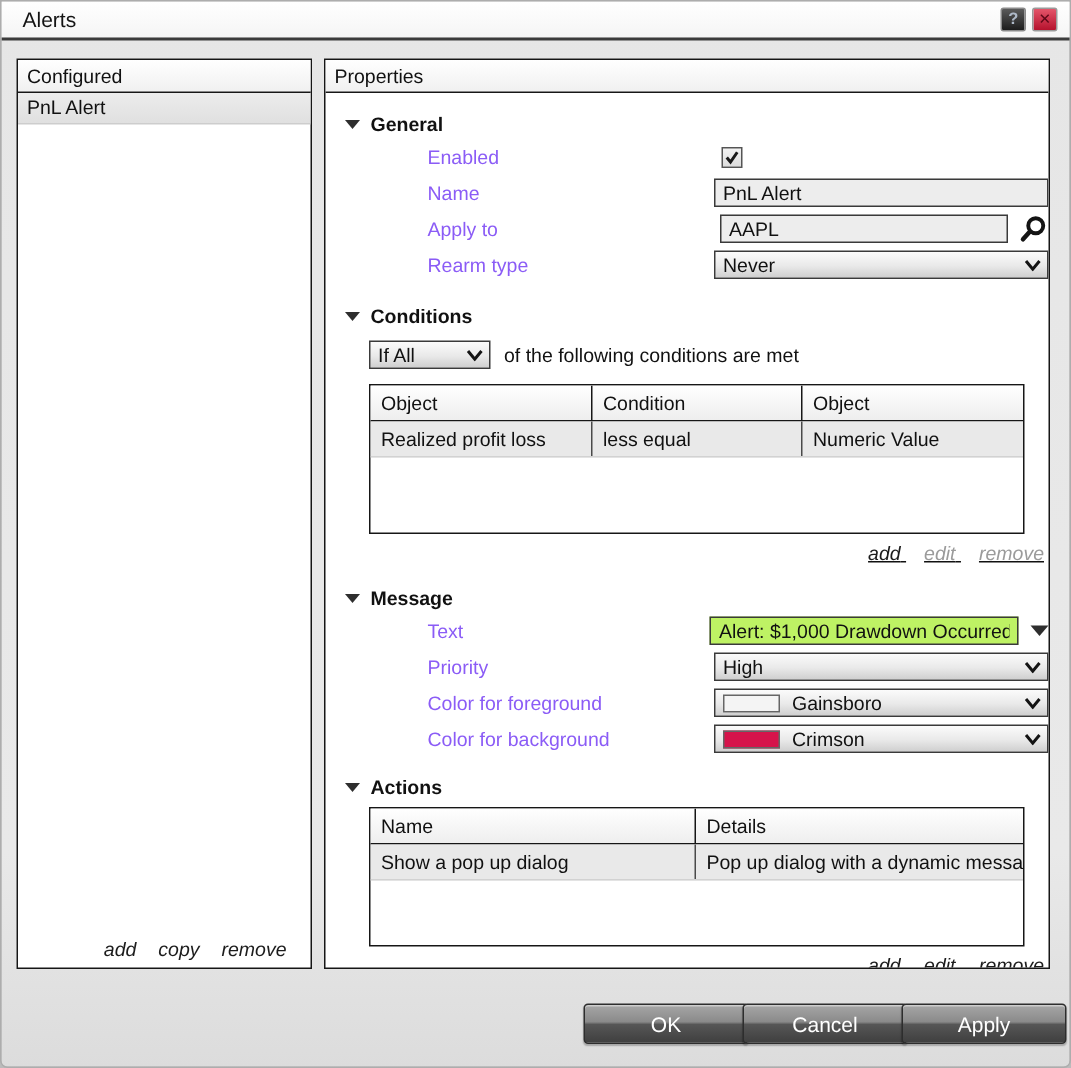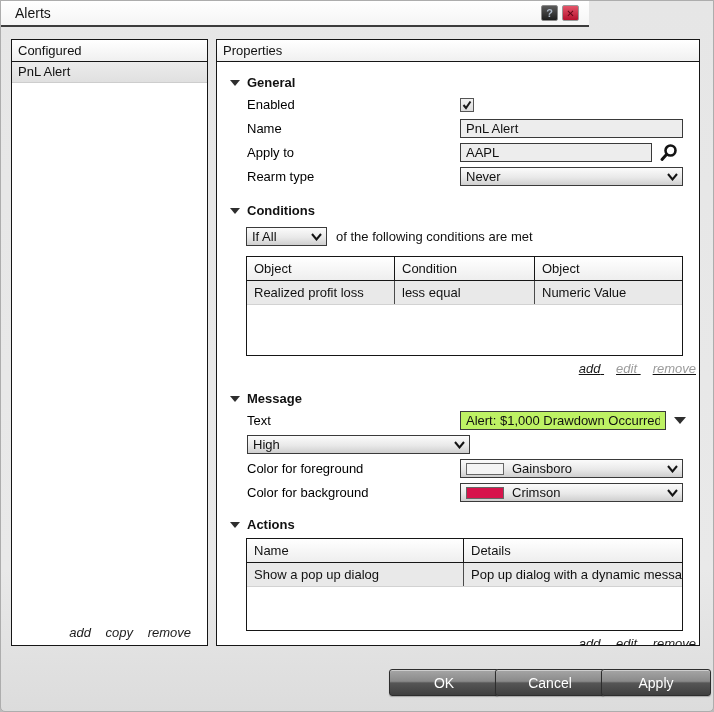--- a/index.html
+++ b/index.html
@@ -13,21 +13,21 @@
   .dialog {
     position: relative;
     width: 714px; height: 712px;
     background: linear-gradient(180deg, #e6e6e6 0%, #e9e9e9 80%, #dcdcdc 100%);
     border: 1px solid #adadad;
     border-radius: 0 0 5px 5px;
     overflow: hidden;
   }
   
   .titlebar {
-    position: absolute; left:0; top:0; width:588px; height:26px;
+    position: absolute; left:0; top:0; width:714px; height:26px;
     background: linear-gradient(180deg,#ffffff,#f5f5f5);
     border-bottom: 2px solid #3c3c3c;
     display:flex; align-items:center;
   }
   .titlebar .title { margin-left:14px; font-size:14px; color:#141414; }
   .titlebar-btns { position:absolute; right:10px; top:4px; display:flex; gap:4px; }
   .tb-btn {
     width:17px; height:16px; display:flex; align-items:center; justify-content:center;
     font-size:11px; font-weight:bold; border-radius:2px; cursor:default;
   }
@@ -61,21 +61,21 @@
   }
   .left-links span { margin-left:11px; cursor:pointer; }
   
   .section-hdr { display:flex; align-items:center; margin:13px 0 4px 13px; cursor:default; }
   .tri-down {
     width:0; height:0; border-left:5px solid transparent; border-right:5px solid transparent;
     border-top:6px solid #2e2e2e; margin-right:7px;
   }
   .section-hdr b { font-size:13px; }
   .form-row { display:flex; align-items:center; height:19px; margin:5px 0 5px 30px; }
-  .form-label { width:213px; color:#000000; }
+  .form-label { width:213px; color:#8b5cf6;margin-left:38px; }
   .ctrl { display:flex; align-items:center; width:237px; }
   
   .checkbox {
     width:14px; height:14px; border:1px solid #555;
     background:linear-gradient(180deg,#f2f2f2,#ddd);
     display:flex; align-items:center; justify-content:center;
   }
   .text-input {
     height:19px; border:1px solid #3a3a3a; background:#ededed;
     font-family:"Liberation Sans",sans-serif; font-size:13px; padding:0 5px; color:#111;
@@ -235,20 +235,21 @@
       <b>Message</b>
     </div>
     <div class="form-row">
       <span class="form-label">Text</span>
       <div class="ctrl">
         <input class="text-input w-text" value="Alert: $1,000 Drawdown Occurred" style="">
         <span class="dd-arrow"></span>
       </div>
     </div>
     <div class="form-row">
+      <span class="form-label">Priority</span>
       <div class="ctrl">
         <div class="combo w-full">
           <span class="c-label">High</span>
           <svg class="chev" width="11" height="8" viewBox="0 0 11 8">
             <polyline points="1,1 5.5,6.5 10,1" fill="none" stroke="#141414" stroke-width="2"></polyline>
           </svg>
         </div>
       </div>
     </div>
     <div class="form-row">

